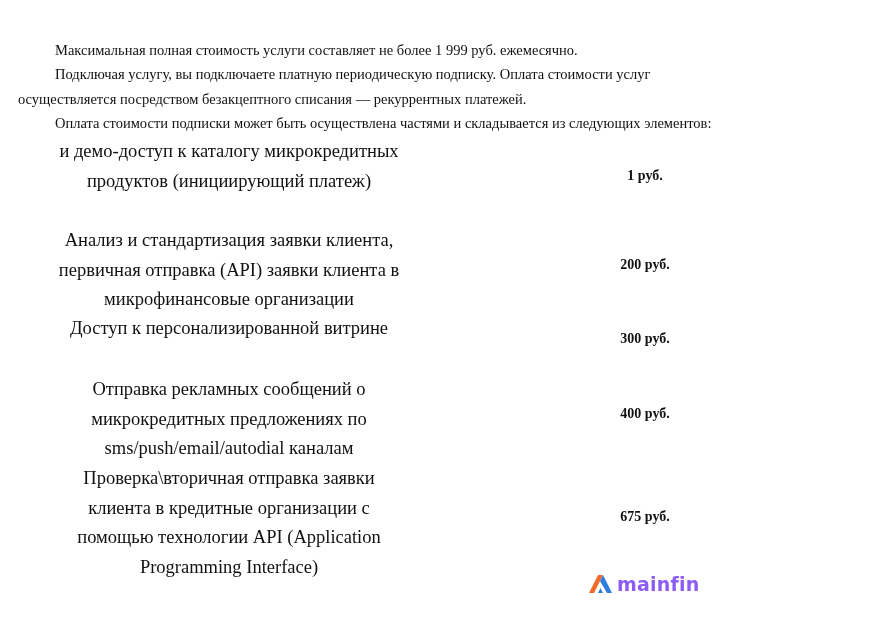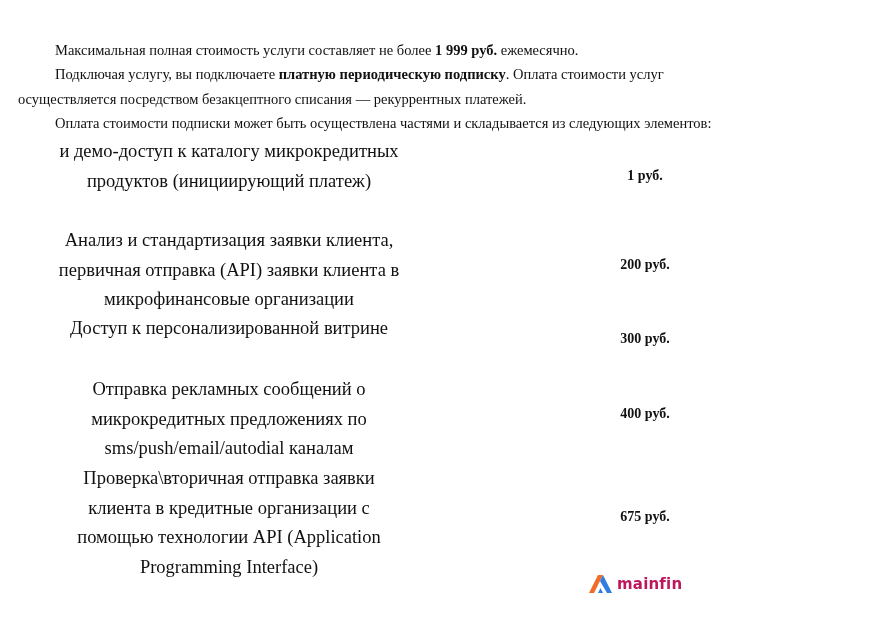--- a/index.html
+++ b/index.html
@@ -15,21 +15,21 @@
     font-family: "Liberation Serif", "DejaVu Serif", serif;
     color: #111111;
   }
   .para {
     position: absolute;
     font-size: 14.5px;
     line-height: 21px;
     white-space: nowrap;
     margin: 0;
   }
-  .para b { font-weight: bold; }
+  .para b { font-weight: normal; }
   #p1 { left: 55px; top: 40px; }
   #p2 { left: 55px; top: 64px; }
   #p2b { left: 18px; top: 89px; }
   #p3 { left: 55px; top: 113px; }
 
   .row {
     position: absolute;
     left: 0;
     width: 870px;
   }
@@ -66,22 +66,22 @@
     left: 589px;
     top: 574px;
     display: flex;
     align-items: center;
     gap: 2px;
   }
   .logo-mark { width: 26px; height: 18px; display: block; }
   .logo-text {
     font-family: "DejaVu Sans", "Liberation Sans", sans-serif;
     font-weight: bold;
-    font-size: 15px;
-    color: #be185d;
+    font-size: 19px;
+    color: #8b5cf6;
     letter-spacing: 0.2px;
     line-height: 20px;
   }
 </style>
 </head>
 <body>
 
 <p class="para" id="p1"><span>Максимальная полная стоимость услуги составляет не более </span><b>1 999 руб.</b><span> ежемесячно.</span></p>
 
 <p class="para" id="p2"><span>Подключая услугу, вы подключаете </span><b>платную периодическую подписку</b><span>. Оплата стоимости услуг</span></p>

